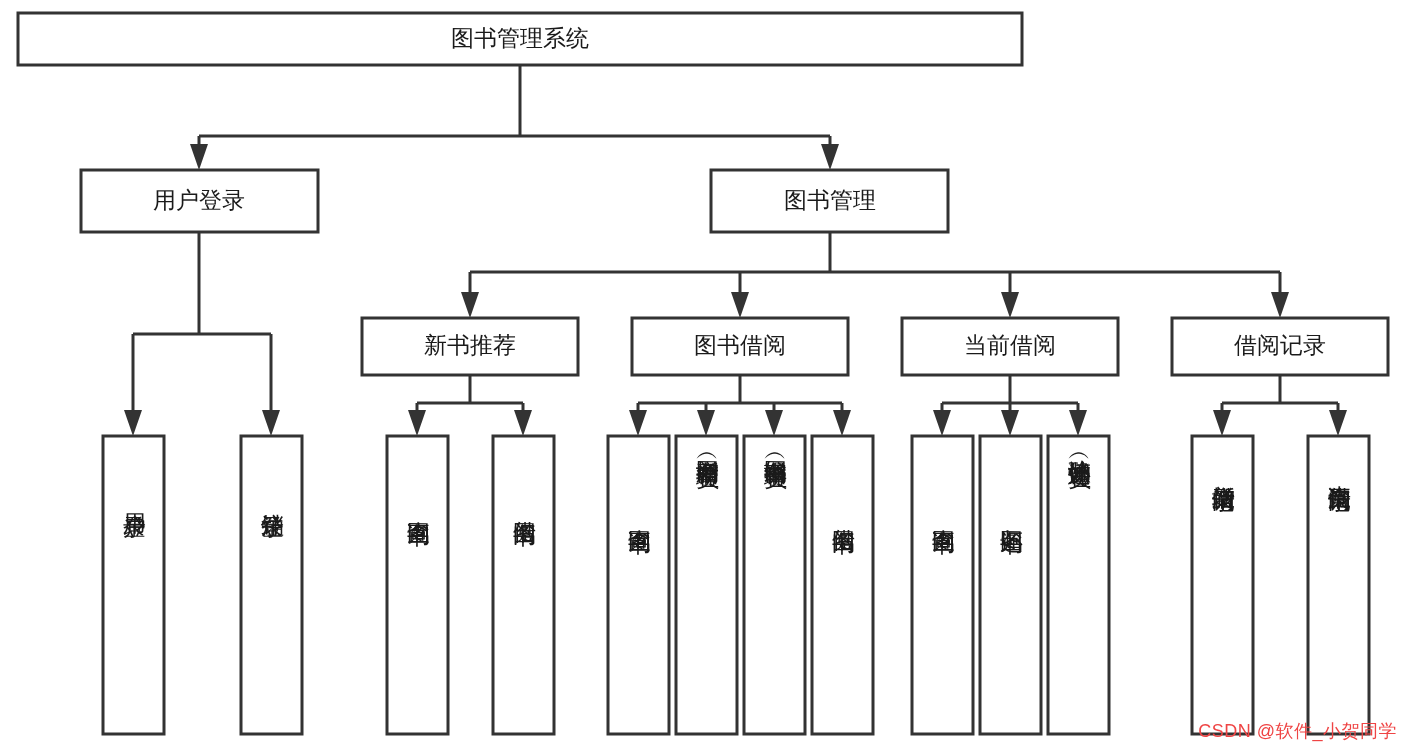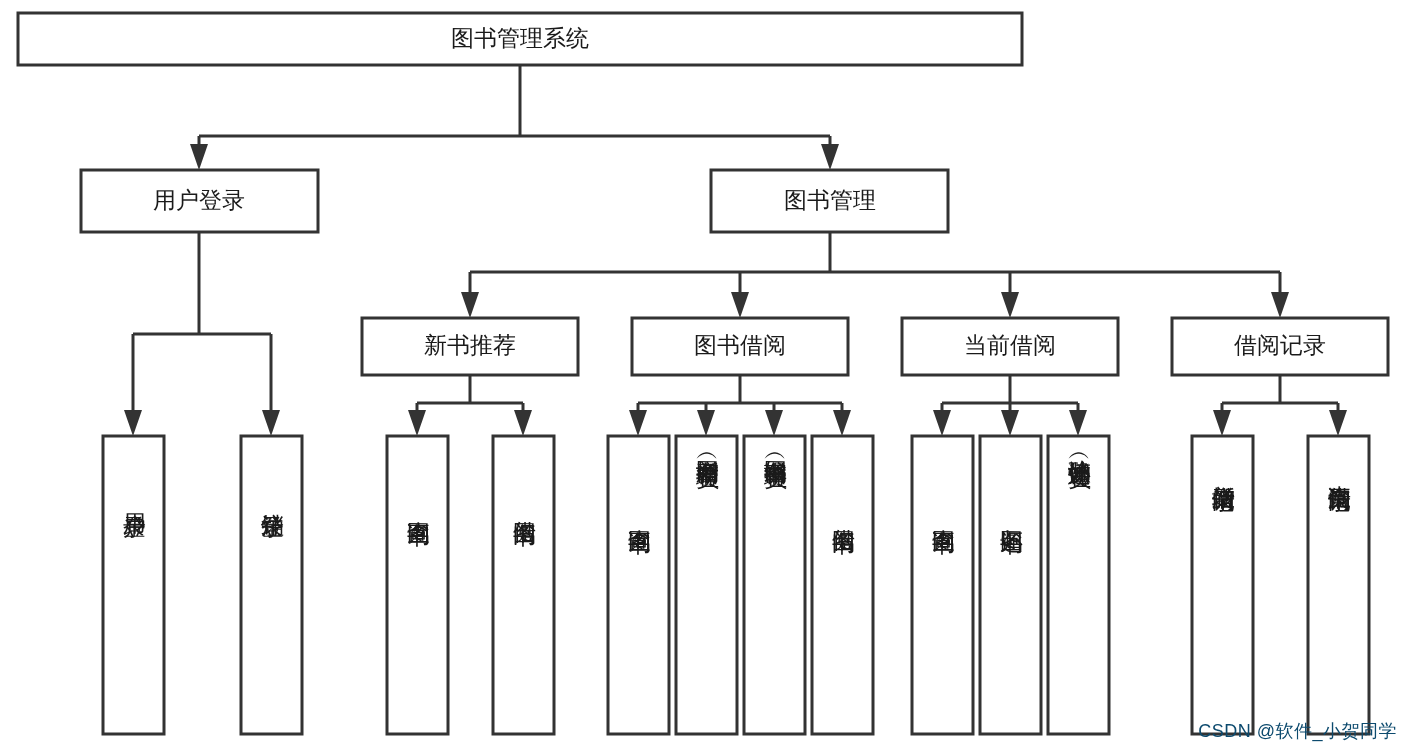--- a/index.html
+++ b/index.html
@@ -54,21 +54,21 @@
   .arrow-head {
     fill: #333333;
     stroke: none;
   }
   .watermark {
     position: absolute;
     right: 8px;
     bottom: 4px;
     font-family: "Liberation Sans", "DejaVu Sans", sans-serif;
     font-size: 18px;
-    color: #0c4a6e;
+    color: #ef4444;
     letter-spacing: 0.5px;
     white-space: nowrap;
     user-select: none;
   }
 </style>
 </head>
 <body>
 
 <div id="stage">
 

